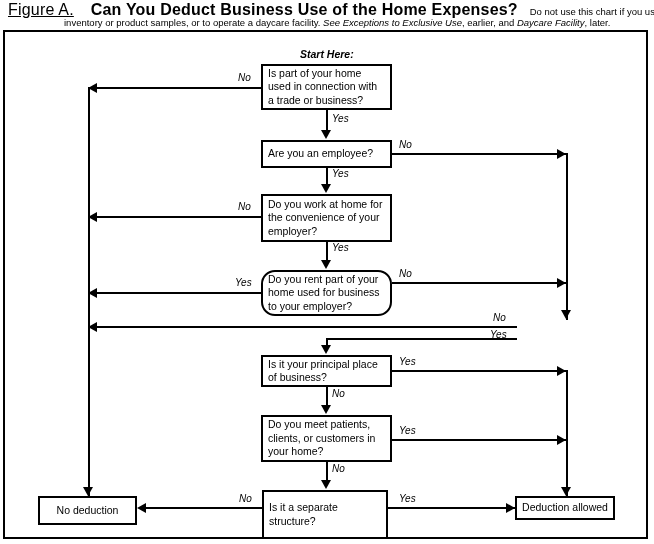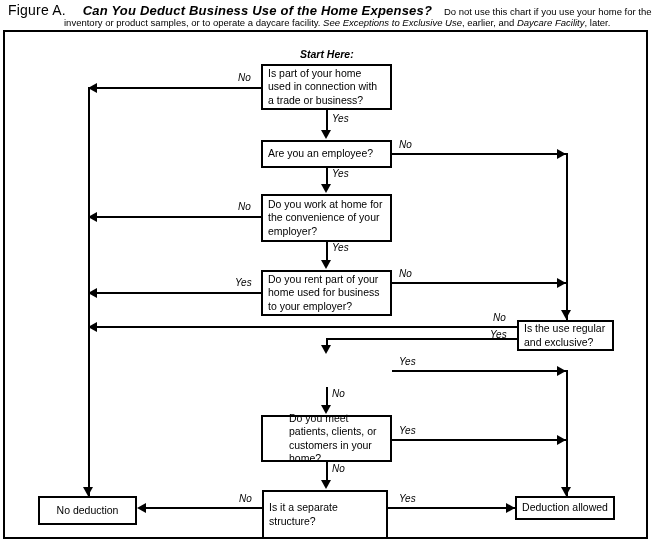--- a/index.html
+++ b/index.html
@@ -8,22 +8,22 @@
     background:#ffffff;
     font-family:"Liberation Sans", sans-serif;
     color:#000;
     overflow:hidden;
   }
   #page{position:relative;width:654px;height:544px;}
 
   
   .caption{position:absolute;left:0;top:0;width:654px;height:30px;}
   .cap-line1{position:absolute;left:8px;top:1px;white-space:nowrap;}
-  .cap-fig{font-size:14px;letter-spacing:.2px;}
-  .cap-title{font-size:13px;font-weight:bold;letter-spacing:.2px;font-style:italic;}
+  .cap-fig{font-size:16px;letter-spacing:.2px;text-decoration:underline;}
+  .cap-title{font-size:16px;font-weight:bold;letter-spacing:.2px;}
   .cap-note{font-size:9.5px;}
   .cap-line2{position:absolute;left:64px;top:17px;font-size:9.5px;white-space:nowrap;}
   .ital{font-style:italic;}
 
   
   .frame{position:absolute;left:3px;top:30px;width:645px;height:509px;
          border:2px solid #000;box-sizing:border-box;background:#fff;}
 
   
   .node{position:absolute;border:2px solid #000;background:#fff;box-sizing:border-box;
@@ -74,30 +74,30 @@
   </div>
 
   <div class="node" style="left:261px;top:64px;width:131px;height:46px;">
     <span class="txt">Is part of your home used in connection with a trade or business?</span>
   </div>
 
   <div class="node" style="left:261px;top:194px;width:131px;height:48px;">
     <span class="txt">Do you work at home for the convenience of your employer?</span>
   </div>
 
-  <div class="node" style="left:261px;top:270px;width:131px;height:46px;">
+  <div class="node" style="left:261px;top:270px;width:131px;height:46px;border-radius:14px;">
     <span class="txt">Do you rent part of your home used for business to your employer?</span>
   </div>
 
-  <div class="node" style="left:517px;top:320px;width:97px;height:31px;">
-    <span class="txt">Is the use regular and exclusive?</span>
+
+  <div class="node" style="left:261px;top:355px;width:131px;height:32px;">
+    <span class="txt">Is it your principal place of business?</span>
   </div>
 
-
-  <div class="node" style="left:261px;top:415px;width:131px;height:47px;padding-left:21px;">
+  <div class="node" style="left:261px;top:415px;width:131px;height:47px;">
     <span class="txt">Do you meet patients, clients, or customers in your home?</span>
   </div>
 
   <div class="node" style="left:262px;top:490px;width:126px;height:49px;justify-content:center;">
     <span class="txt">Is it a separate structure?</span>
   </div>
 
   <div class="node center" style="left:38px;top:496px;width:99px;height:29px;">
     <span class="txt">No deduction</span>
   </div>

